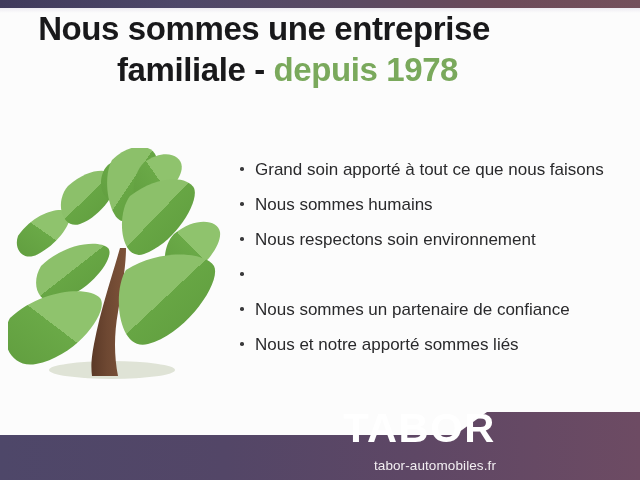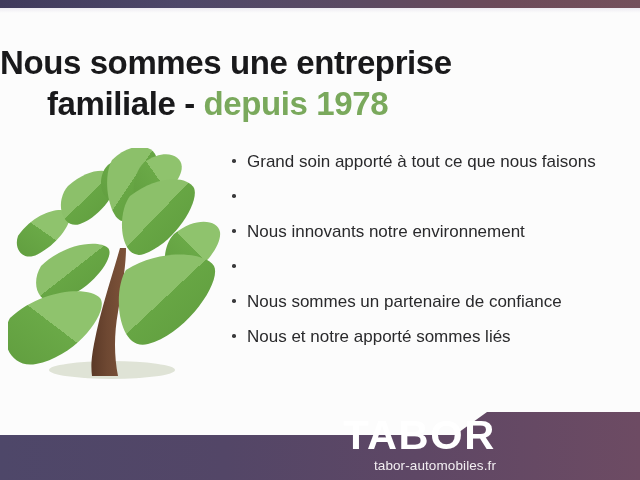--- a/index.html
+++ b/index.html
@@ -34,43 +34,44 @@
     top: 8px;
     width: 640px;
     height: 5px;
     background: linear-gradient(to bottom, rgba(235,232,240,0.85), rgba(252,252,252,0));
   }
 
   
   .headline {
     position: absolute;
     left: 0;
-    top: 42px;
+    top: 8px;
     width: 528px;
+    text-align: center;
     color: #19191b;
     font-size: 33px;
     font-weight: bold;
     line-height: 41px;
     letter-spacing: -0.4px;
   }
   .headline .line2 {
     display: block;
     margin-left: 47px;
   }
   .headline .accent {
     color: #7aa95c;
   }
 
   
   .bullets {
     position: absolute;
     left: 228px;
     top: 150px;
     width: 400px;
-    margin: 0;
+    margin: 8px;
     padding: 0;
     list-style: none;
   }
   .bullets li {
     position: relative;
     padding-left: 19px;
     height: 35px;
     line-height: 23px;
     font-size: 17px;
     color: #2a2a2c;
@@ -125,21 +126,21 @@
     display: block;
     font-size: 40px;
     font-weight: bold;
     color: #ffffff;
     letter-spacing: 1.5px;
     transform: scaleX(1.04);
     transform-origin: right center;
   }
   .logo-tag {
     display: block;
-    margin-top: 4px;
+    margin-top: 11px;
     font-size: 13.5px;
     color: #f2eef1;
     letter-spacing: 0.1px;
   }
 </style>
 </head>
 <body>
 
 <div id="slide">
 
@@ -200,24 +201,25 @@
     </svg>
   </div>
 
   <ul class="bullets">
     <li>
       <span class="dot"></span>
       <span>Grand soin apporté à tout ce que nous faisons</span>
     </li>
     <li>
       <span class="dot"></span>
-    </li>
-    <li>
-      <span class="dot"></span>
-      <span>Nous innovants notre environnement</span>
+      <span>Nous sommes humains</span>
+    </li>
+    <li>
+      <span class="dot"></span>
+      <span>Nous respectons soin environnement</span>
     </li>
     <li>
       <span class="dot"></span>
     </li>
     <li>
       <span class="dot"></span>
       <span>Nous sommes un partenaire de confiance</span>
     </li>
     <li>
       <span class="dot"></span>

